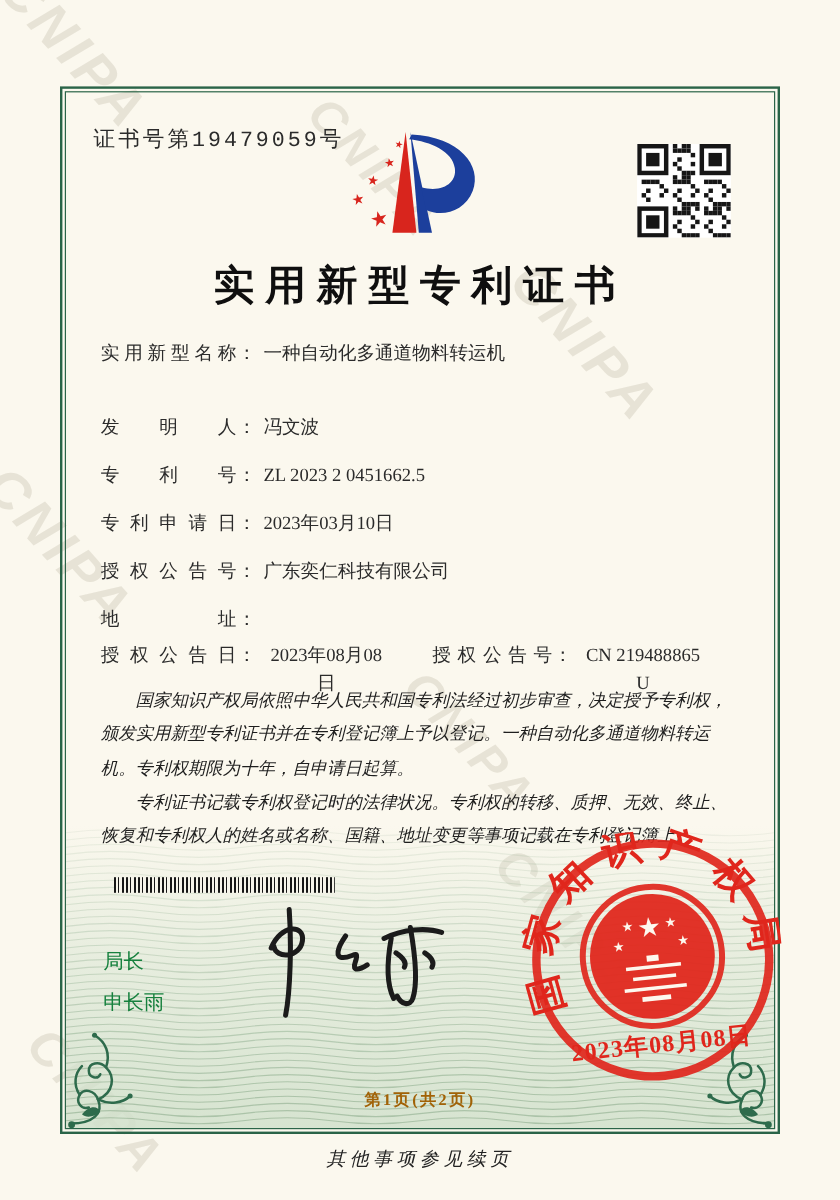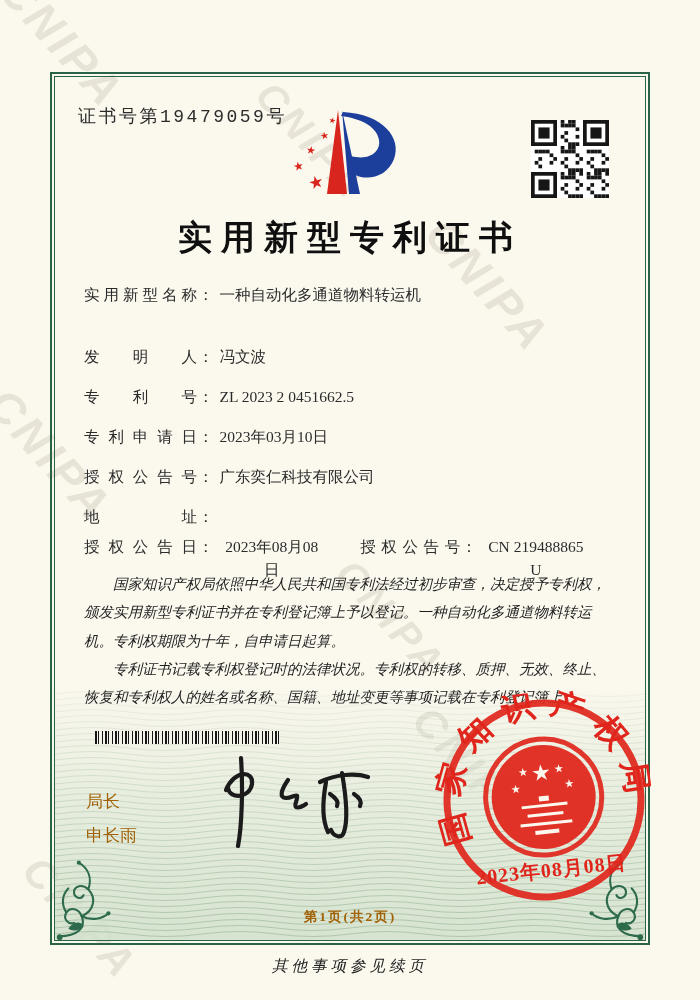--- a/index.html
+++ b/index.html
@@ -53,21 +53,21 @@
            line-height:1.95; font-style:italic; color:#1e1e1e; }
   .paras p { text-indent:2em; }
   
   .barcode {
     position:absolute; left:95px; top:731px; width:184px; height:13px;
     background:repeating-linear-gradient(90deg,#161616 0 2px,#f6f4ea 2px 3px,#161616 3px 4px,#f6f4ea 4px 7px,#161616 7px 8px,#f6f4ea 8px 10px);
   }
   
   .officer { position:absolute; left:86px; top:785px;
     font-family:"Liberation Sans","DejaVu Sans",sans-serif; font-size:17px;
-    font-weight:500; color:#a16207; line-height:34px; }
+    font-weight:500; color:#15803d; line-height:34px; }
   .sign { position:absolute; left:196px; top:746px; width:188px; height:108px; }
   
   .seal { position:absolute; left:436px; top:692px; width:216px; height:216px; transform:rotate(-6deg); }
   
   .page-num { position:absolute; left:0; right:0; top:908px; text-align:center;
     font-size:13.5px; letter-spacing:2px; color:#a16207;font-weight:bold; }
   .cont-note { position:absolute; left:0; right:0; top:956px; text-align:center;
     font-size:15.5px; font-style:italic; letter-spacing:4px; color:#222; }
 </style>
 </head>

